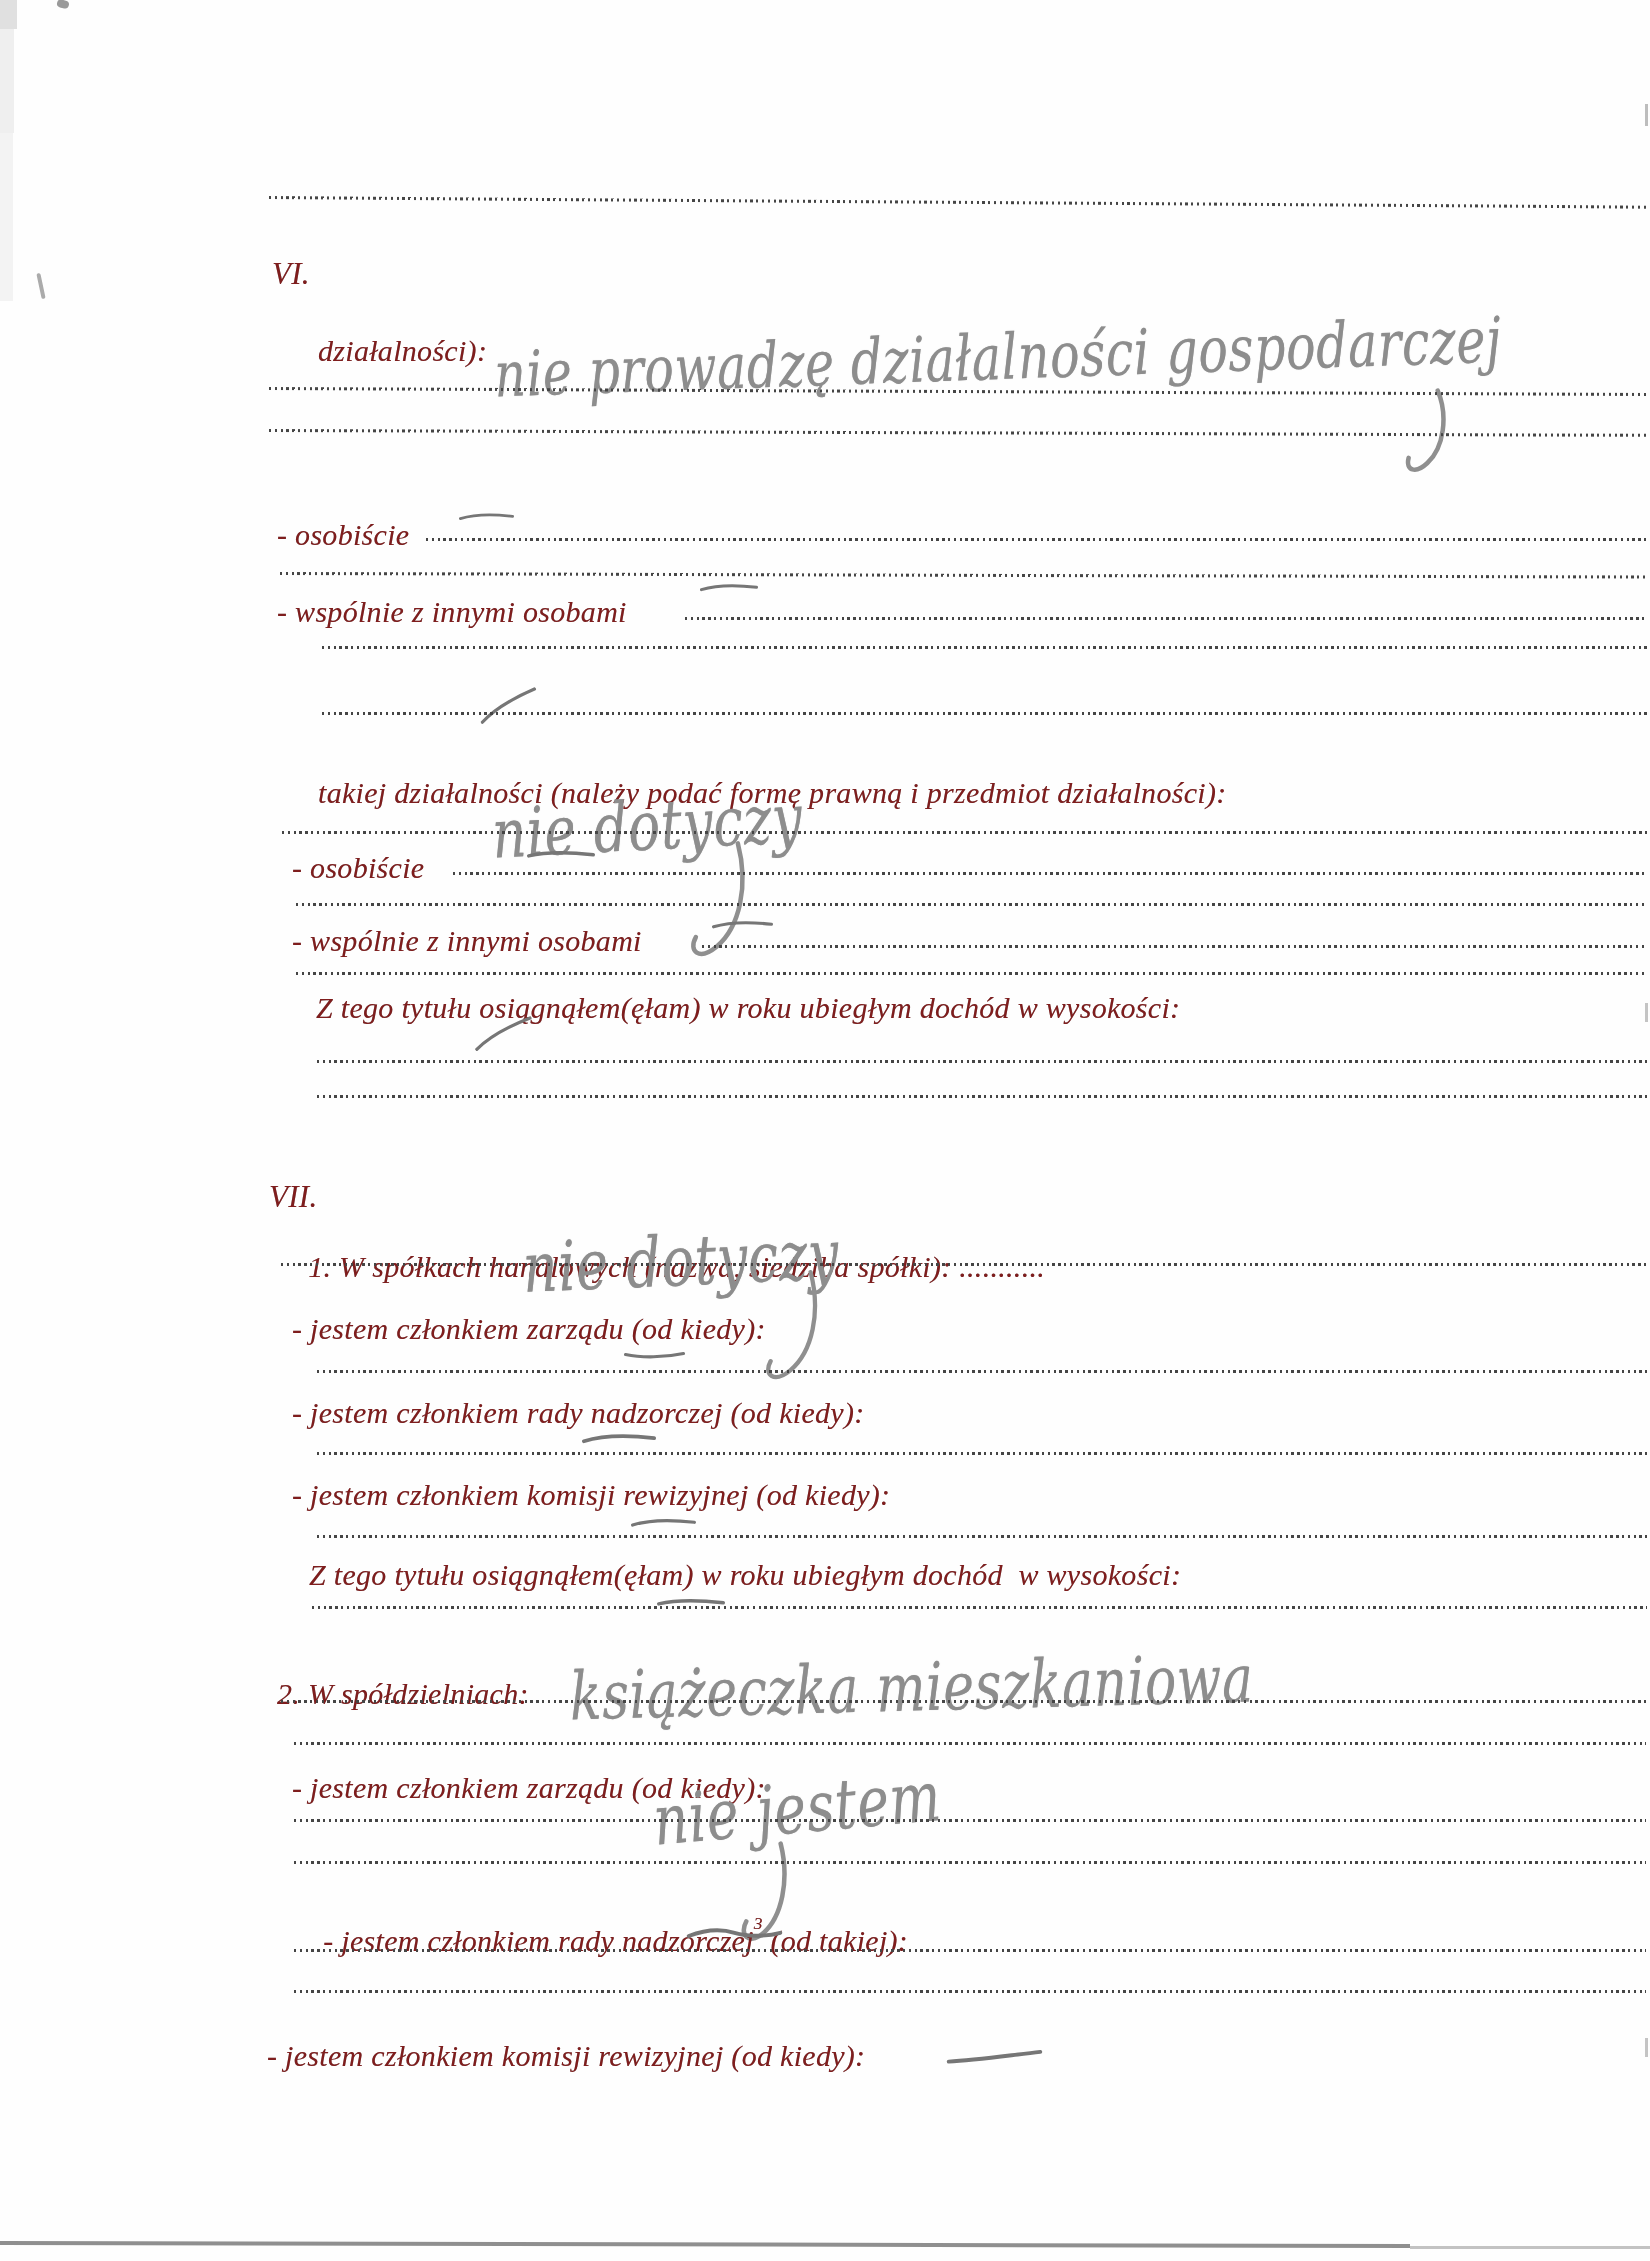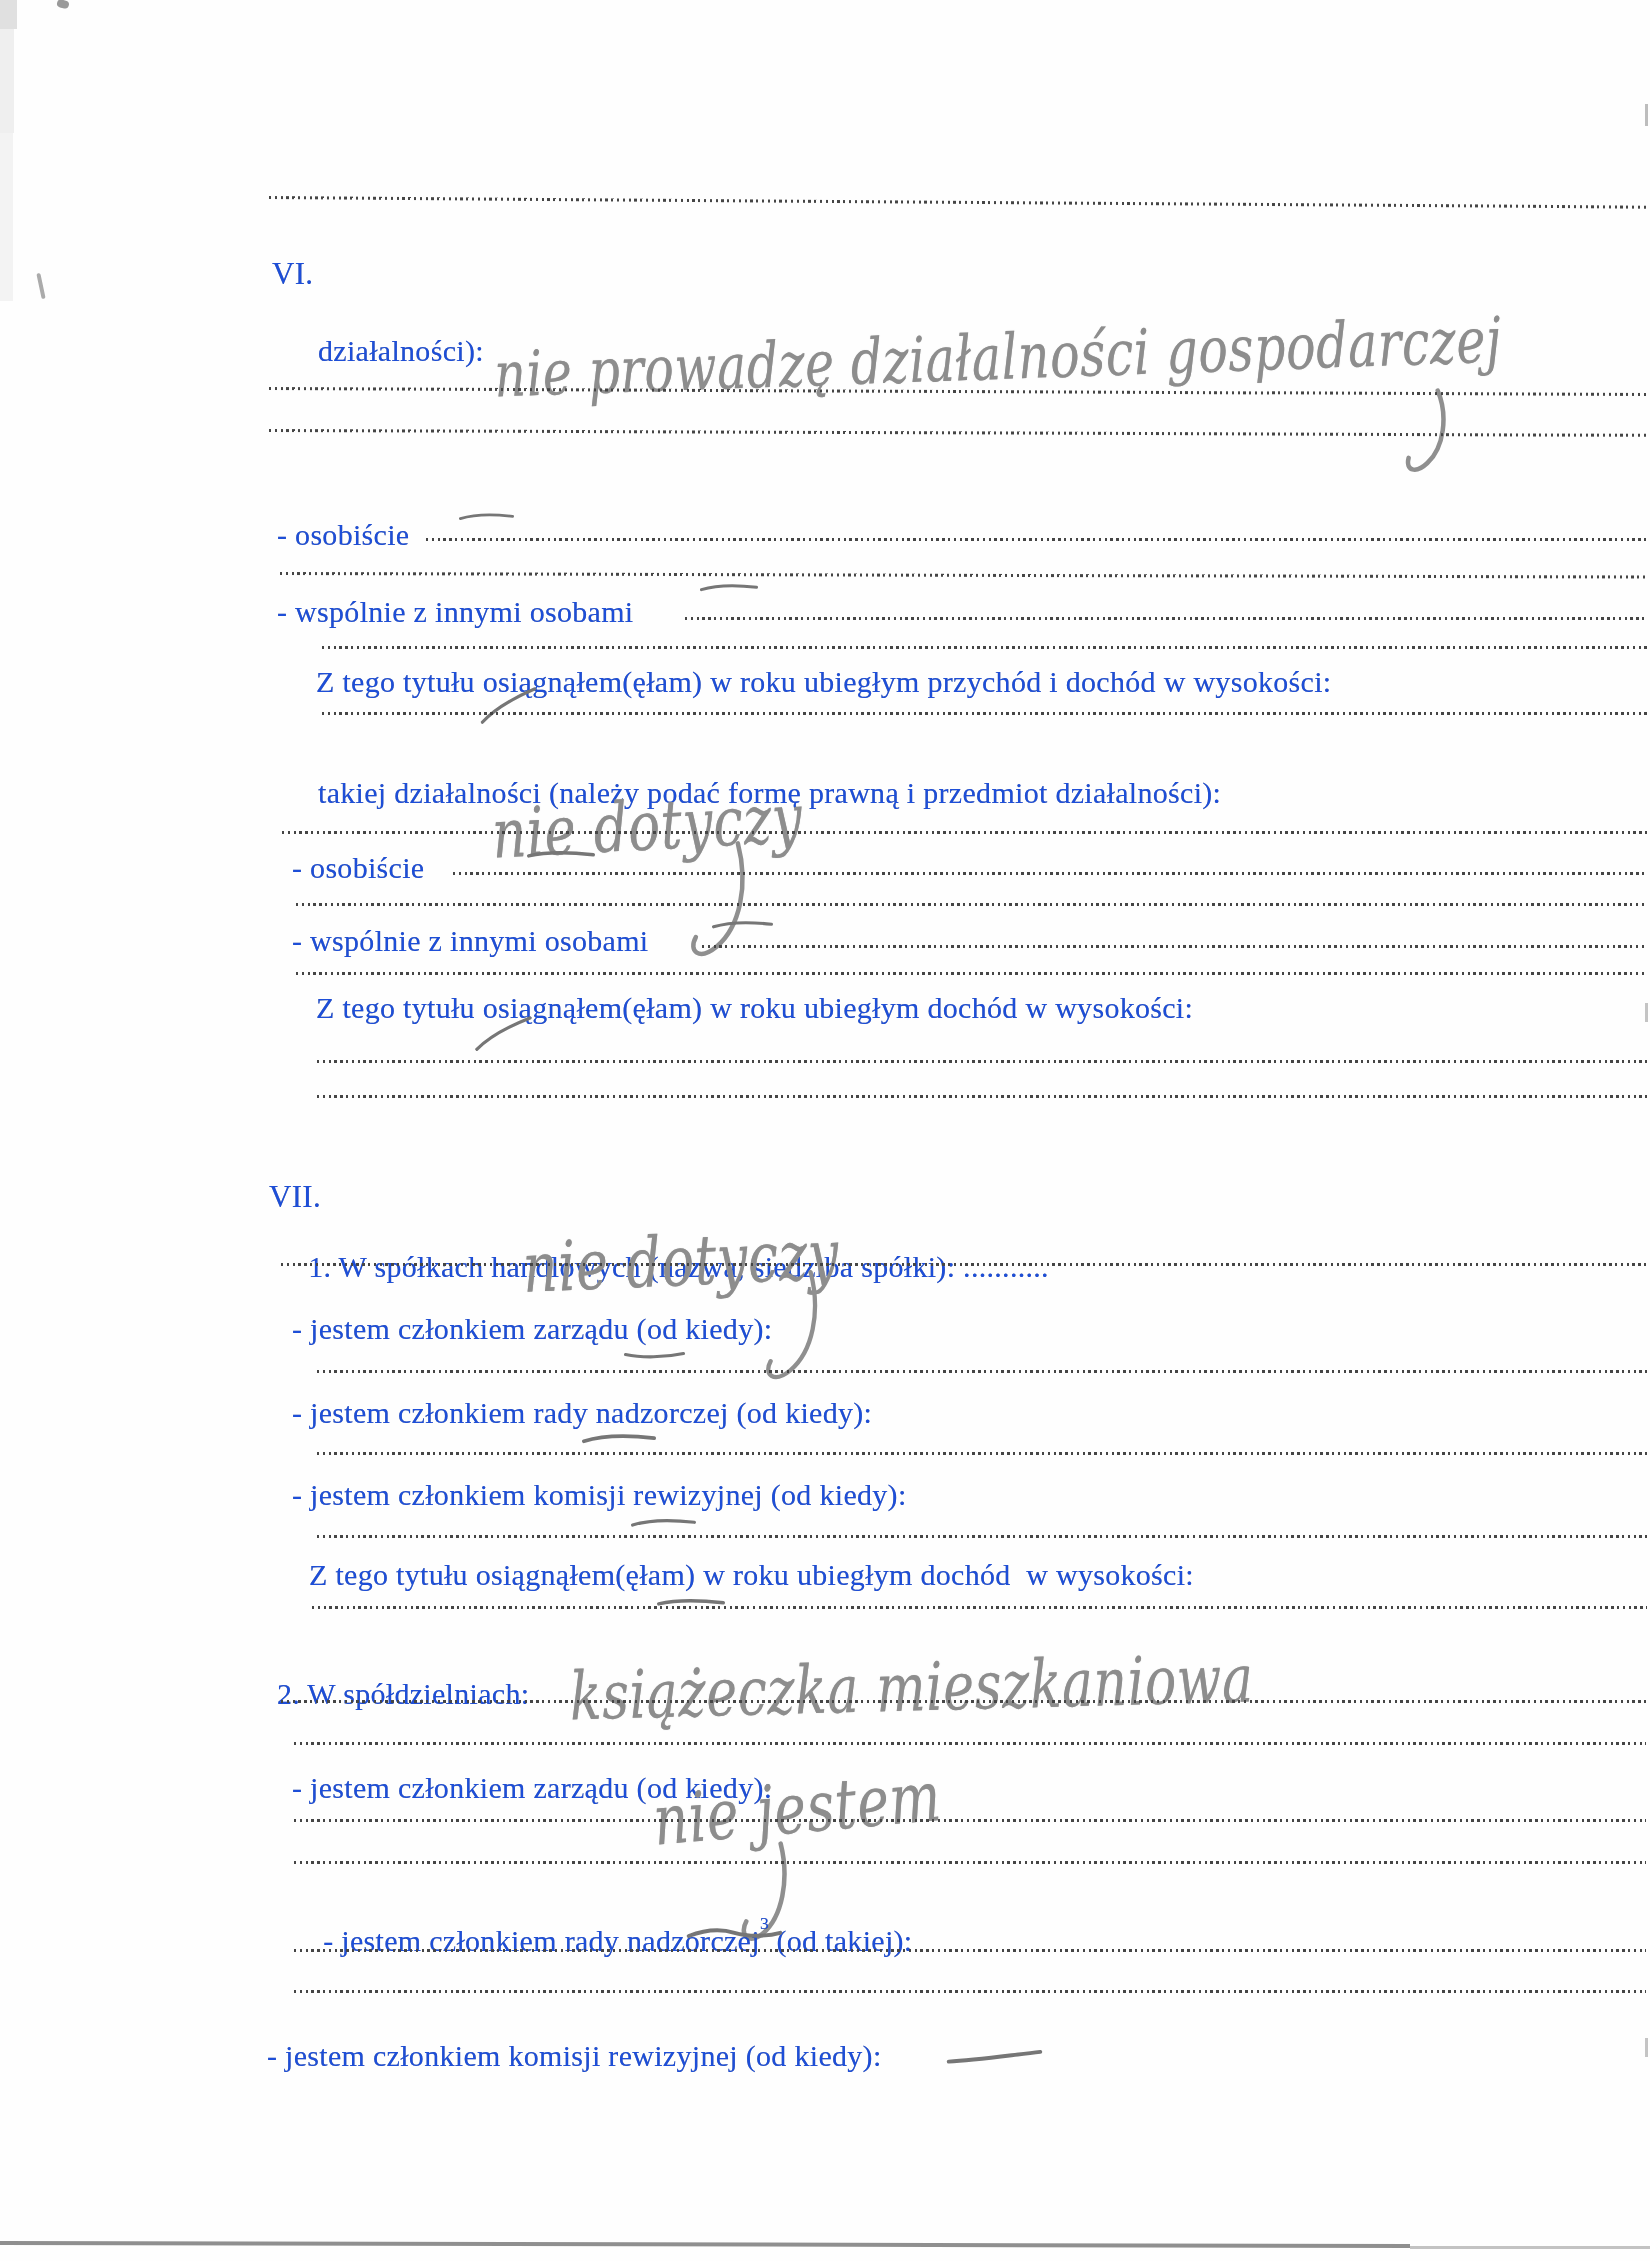--- a/index.html
+++ b/index.html
@@ -8,24 +8,25 @@
     width:1650px; height:2261px;
     background:#fefefe;
     overflow:hidden;
     font-family:"Liberation Serif", serif;
   }
   
   .printed {
     position:absolute;
     font-size:30px;
     line-height:1.15;
-    color:#1d4ed8;
+    color:#7f1d1d;
     white-space:pre;
     letter-spacing:0.3px;
     text-shadow:0 0 0.6px rgba(45,45,45,0.45);
+    font-style:italic;
   }
   .heading { font-size:31px; }
   sup.fn {
     font-size:17.5px;
     position:relative;
     top:-11px;
     letter-spacing:0;
   }
   
   .dots {
@@ -97,21 +98,20 @@
 
   <div class="printed" style="left:277px;top:595px;">- wspólnie z innymi osobami</div>
   <div class="penmark" style="left:700px;top:582px;">
     <svg width="58" height="11.6" viewBox="0 0 120 18">
         <path d="M3 13 C 32 4, 74 3, 117 8"></path>
       </svg>
   </div>
   <div class="dots" style="left:685px;top:617px;width:962px;"></div>
   <div class="dots" style="left:322px;top:646px;width:1325px;"></div>
 
-  <div class="printed" style="left:316px;top:665px;">Z tego tytułu osiągnąłem(ęłam) w roku ubiegłym przychód i dochód w wysokości:</div>
   <div class="penmark" style="left:476px;top:699px;transform:rotate(-30deg);">
     <svg width="65" height="11.6" viewBox="0 0 120 18">
         <path d="M3 13 C 32 4, 74 3, 117 8"></path>
       </svg>
   </div>
   <div class="dots" style="left:322px;top:712px;width:1325px;"></div>
 
   <div class="printed" style="left:318px;top:776px;">takiej działalności (należy podać formę prawną i przedmiot działalności):</div>
 
   <div class="hand" style="left:490px;top:795px;font-size:53px;transform:rotate(-3deg) scaleY(1.28);">nie dotyczy</div>

